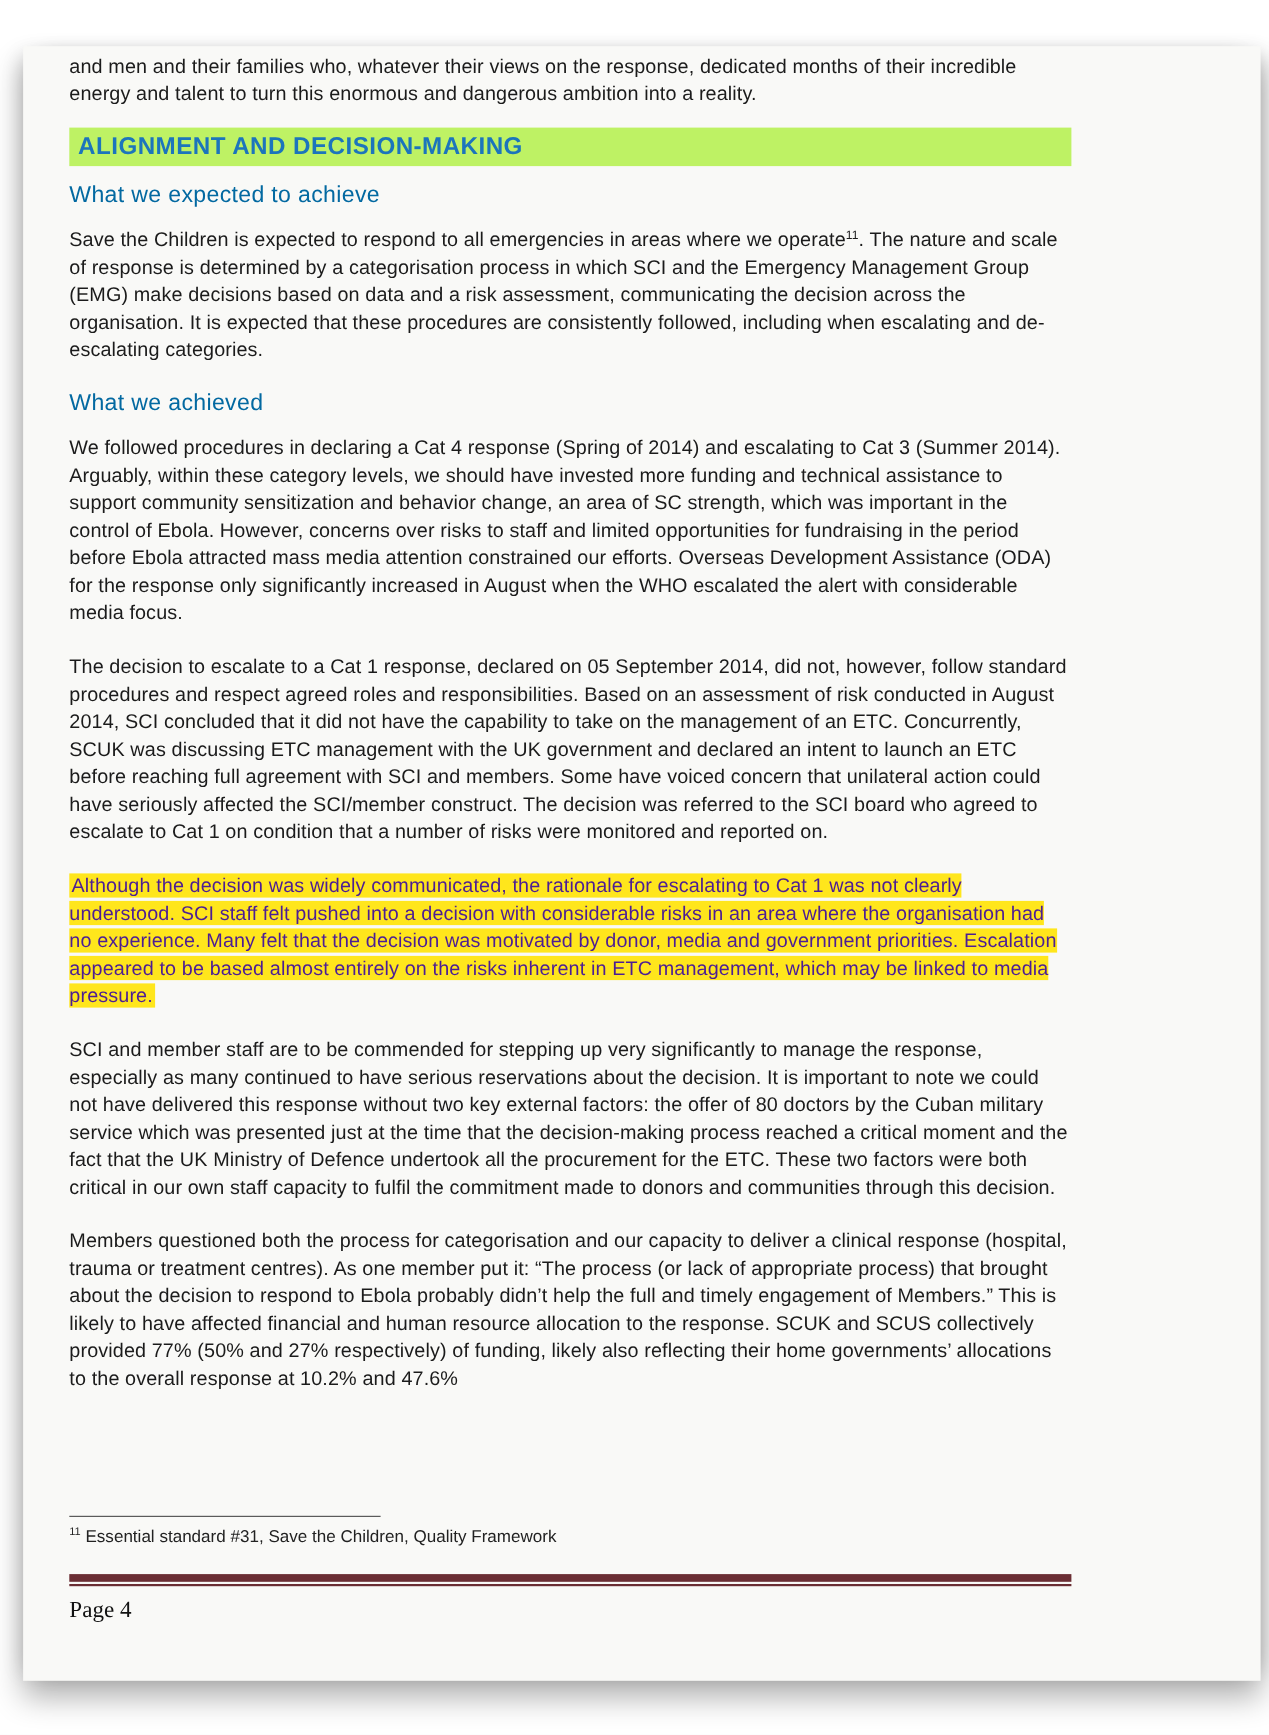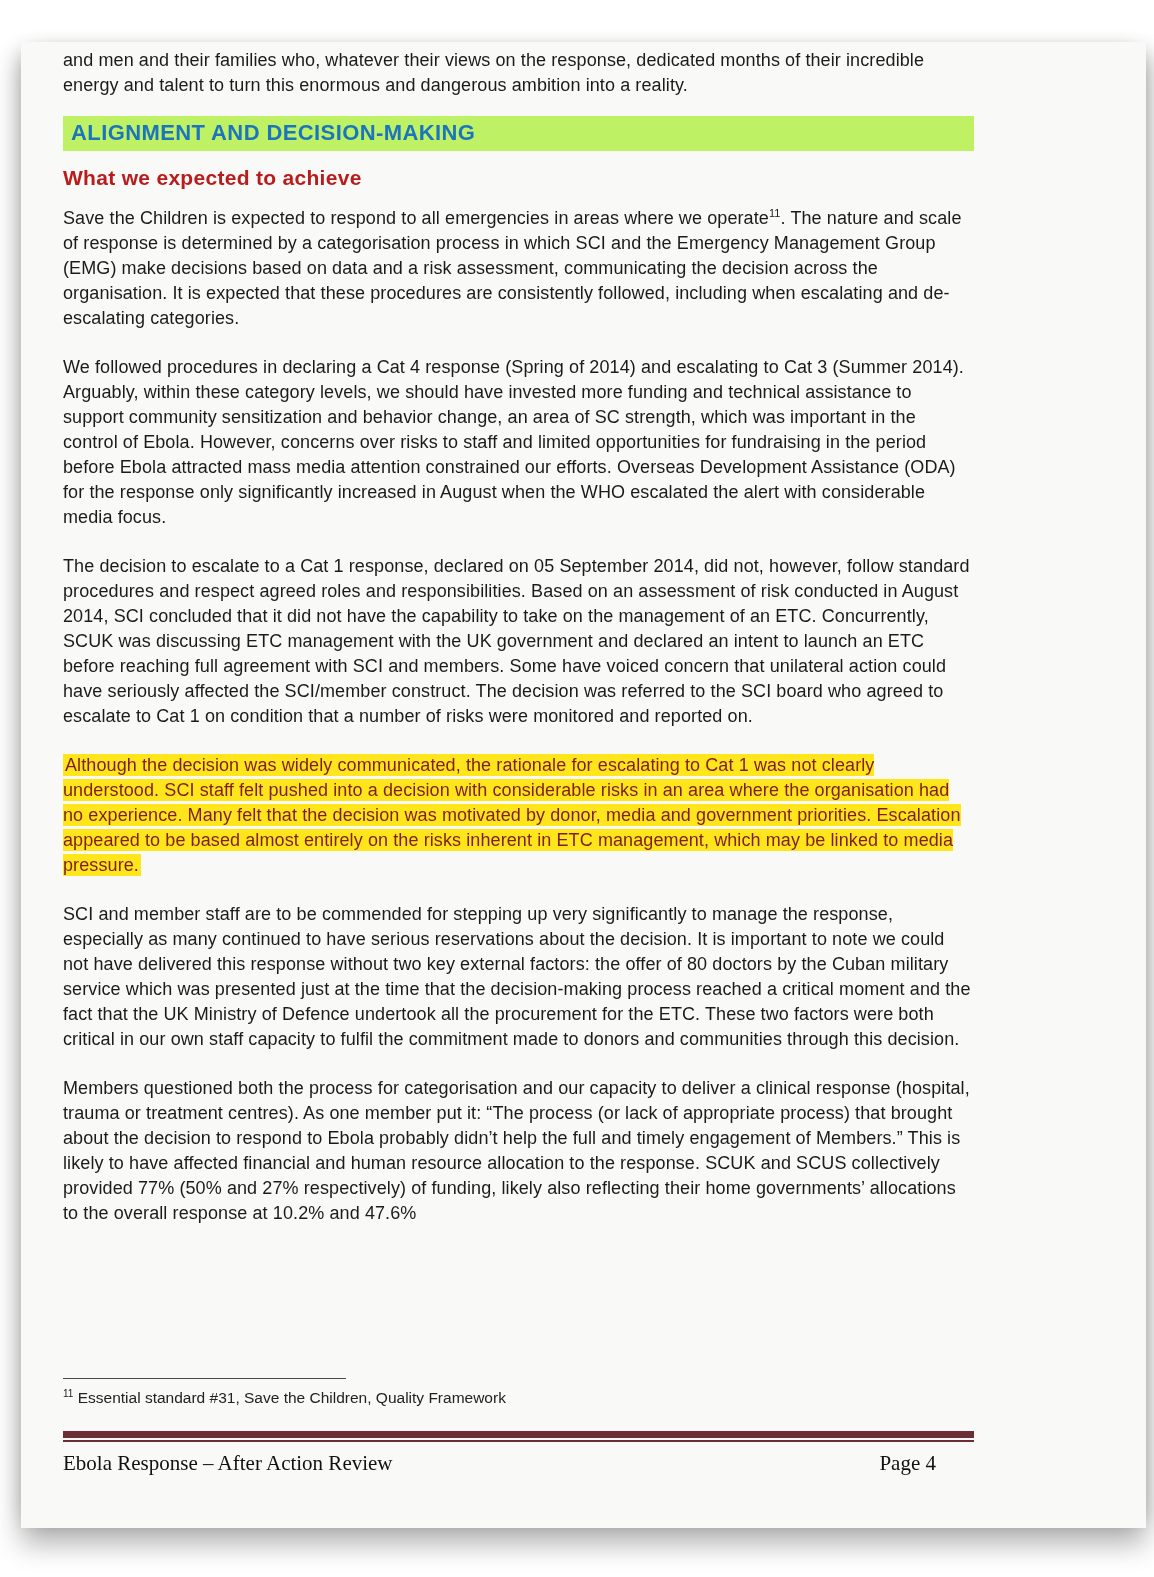--- a/index.html
+++ b/index.html
@@ -36,35 +36,35 @@
     margin: -6px 0 15px 0;
   }
   .section-heading-bar h1 {
     color: #1c75bc;
     font-size: 22px;
     font-weight: bold;
     letter-spacing: 0.4px;
     line-height: 24px;
   }
   h2.subheading {
-    color: #b91c1c;
+    color: #0369a1;
     font-size: 21px;
-    font-weight: bold;
+    font-weight: normal;
     letter-spacing: 0.3px;
     margin-bottom: 16px;
     line-height: 24px;
   }
   sup.fn-ref {
     font-size: 11px;
     vertical-align: super;
     line-height: 0;
   }
   mark.hl {
     background: #ffe61c;
-    color: #7f1d1d;
+    color: #4c1d95;
     padding: 1px 2px;
   }
   .footnote-block {
     position: absolute;
     left: 42px;
     width: 911px;
     bottom: 120px;
   }
   .footnote-sep {
     width: 283px;
@@ -107,20 +107,21 @@
     <p class="body-par">and men and their families who, whatever their views on the response, dedicated months of their incredible energy and talent to turn this enormous and dangerous ambition into a reality.</p>
 
     <div class="section-heading-bar">
       <h1>ALIGNMENT AND DECISION-MAKING</h1>
     </div>
 
     <h2 class="subheading">What we expected to achieve</h2>
 
     <p class="body-par"><span>Save the Children is expected to respond to all emergencies in areas where we operate</span><sup class="fn-ref">11</sup><span>. The nature and scale of response is determined by a categorisation process in which SCI and the Emergency Management Group (EMG) make decisions based on data and a risk assessment, communicating the decision across the organisation. It is expected that these procedures are consistently followed, including when escalating and de-escalating categories.</span></p>
 
+    <h2 class="subheading">What we achieved</h2>
 
     <p class="body-par">We followed procedures in declaring a Cat 4 response (Spring of 2014) and escalating to Cat 3 (Summer 2014). Arguably, within these category levels, we should have invested more funding and technical assistance to support community sensitization and behavior change, an area of SC strength, which was important in the control of Ebola. However, concerns over risks to staff and limited opportunities for fundraising in the period before Ebola attracted mass media attention constrained our efforts. Overseas Development Assistance (ODA) for the response only significantly increased in August when the WHO escalated the alert with considerable media focus.</p>
 
     <p class="body-par">The decision to escalate to a Cat 1 response, declared on 05 September 2014, did not, however, follow standard procedures and respect agreed roles and responsibilities. Based on an assessment of risk conducted in August 2014, SCI concluded that it did not have the capability to take on the management of an ETC. Concurrently, SCUK was discussing ETC management with the UK government and declared an intent to launch an ETC before reaching full agreement with SCI and members. Some have voiced concern that unilateral action could have seriously affected the SCI/member construct. The decision was referred to the SCI board who agreed to escalate to Cat 1 on condition that a number of risks were monitored and reported on.</p>
 
     <p class="body-par"><mark class="hl">Although the decision was widely communicated, the rationale for escalating to Cat 1 was not clearly understood. SCI staff felt pushed into a decision with considerable risks in an area where the organisation had no experience. Many felt that the decision was motivated by donor, media and government priorities. Escalation appeared to be based almost entirely on the risks inherent in ETC management, which may be linked to media pressure.</mark></p>
 
     <p class="body-par">SCI and member staff are to be commended for stepping up very significantly to manage the response, especially as many continued to have serious reservations about the decision. It is important to note we could not have delivered this response without two key external factors: the offer of 80 doctors by the Cuban military service which was presented just at the time that the decision-making process reached a critical moment and the fact that the UK Ministry of Defence undertook all the procurement for the ETC. These two factors were both critical in our own staff capacity to fulfil the commitment made to donors and communities through this decision.</p>
 
     <p class="body-par">Members questioned both the process for categorisation and our capacity to deliver a clinical response (hospital, trauma or treatment centres). As one member put it: “The process (or lack of appropriate process) that brought about the decision to respond to Ebola probably didn’t help the full and timely engagement of Members.” This is likely to have affected financial and human resource allocation to the response. SCUK and SCUS collectively provided 77% (50% and 27% respectively) of funding, likely also reflecting their home governments’ allocations to the overall response at 10.2% and 47.6%</p>
@@ -130,18 +131,17 @@
   <div class="footnote-block">
     <div class="footnote-sep"></div>
     <div class="footnote-text"><sup>11</sup> <span>Essential standard #31, Save the Children, Quality Framework</span></div>
   </div>
 
   <div class="footer-block">
     <div class="footer-rule-thick"></div>
     <div class="footer-rule-gap"></div>
     <div class="footer-rule-thin"></div>
     <div class="footer-row">
-      <span>Ebola Response – After Action Review</span>
       <span>Page 4</span>
     </div>
   </div>
 
 </div>
 
 </body></html>

